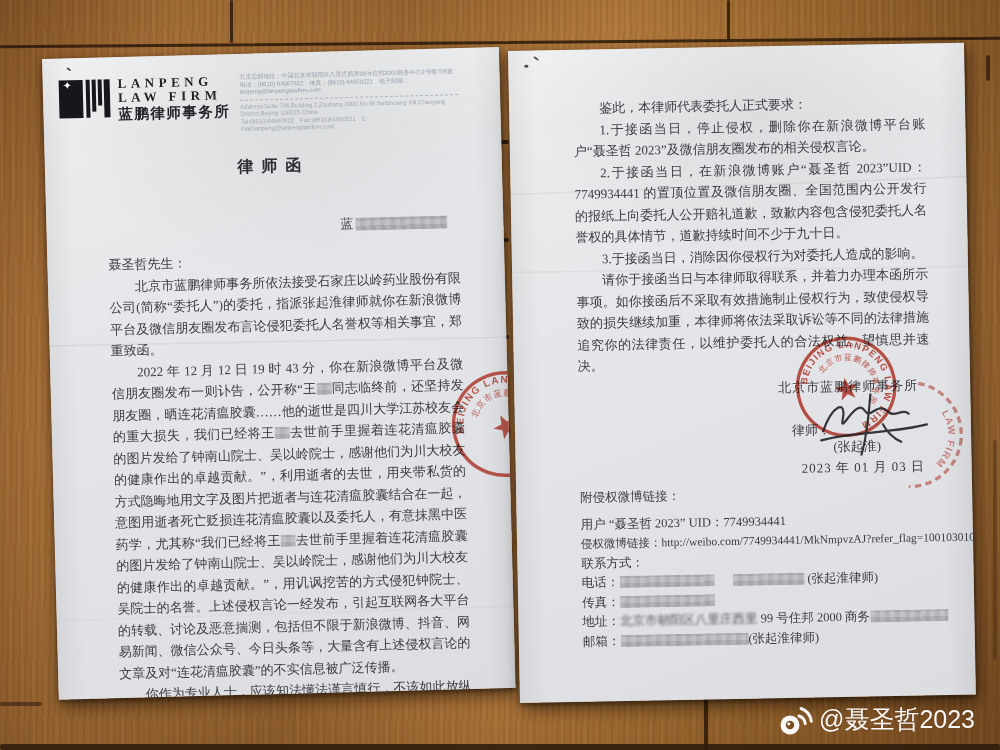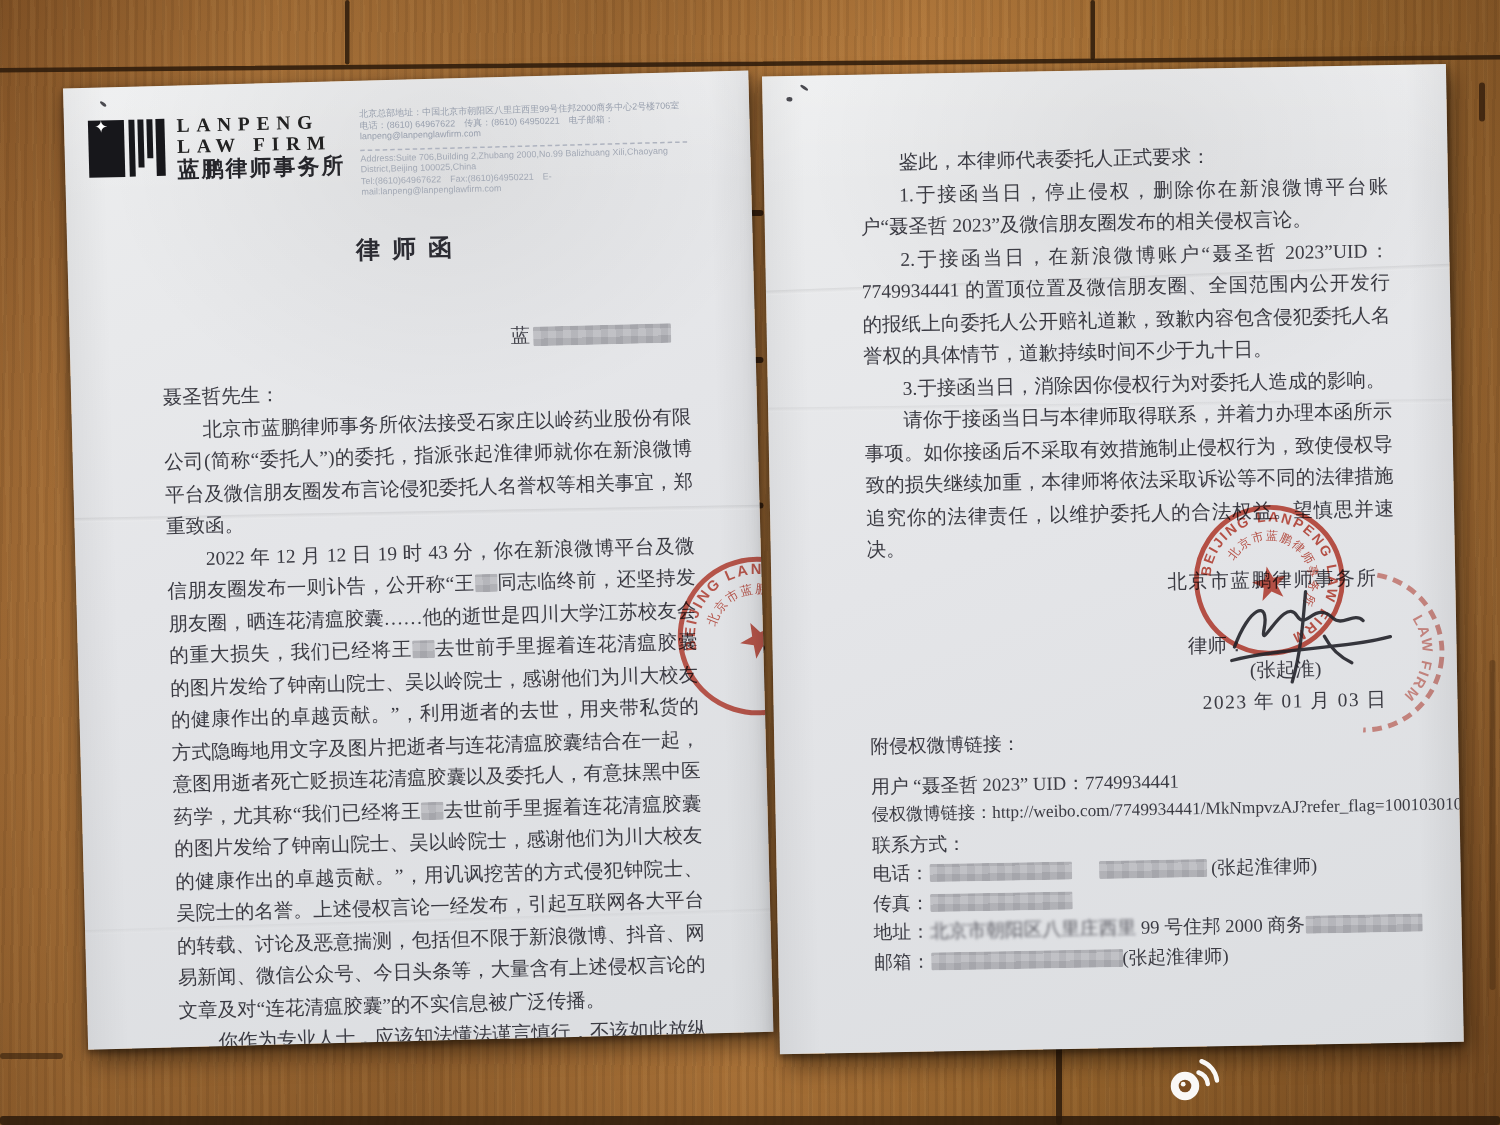--- a/index.html
+++ b/index.html
@@ -230,14 +230,15 @@
   </div>
 
   <div class="watermark">
     <svg width="38" height="32" viewBox="0 0 38 32">
       <circle cx="14" cy="21" r="9.5" fill="#ffffff"></circle>
       <circle cx="14" cy="21" r="4.2" fill="#7a4c22"></circle>
       <circle cx="12.8" cy="19.8" r="1.6" fill="#ffffff"></circle>
       <path d="M23,12 a9,9 0 0 1 6.2,7.6" fill="none" stroke="#ffffff" stroke-width="3" stroke-linecap="round"></path>
       <path d="M25,4.5 a15.5,15.5 0 0 1 10.3,12.8" fill="none" stroke="#ffffff" stroke-width="3" stroke-linecap="round"></path>
     </svg>
+    <span>@聂圣哲2023</span>
   </div>
 </div>
 
 </body></html>

